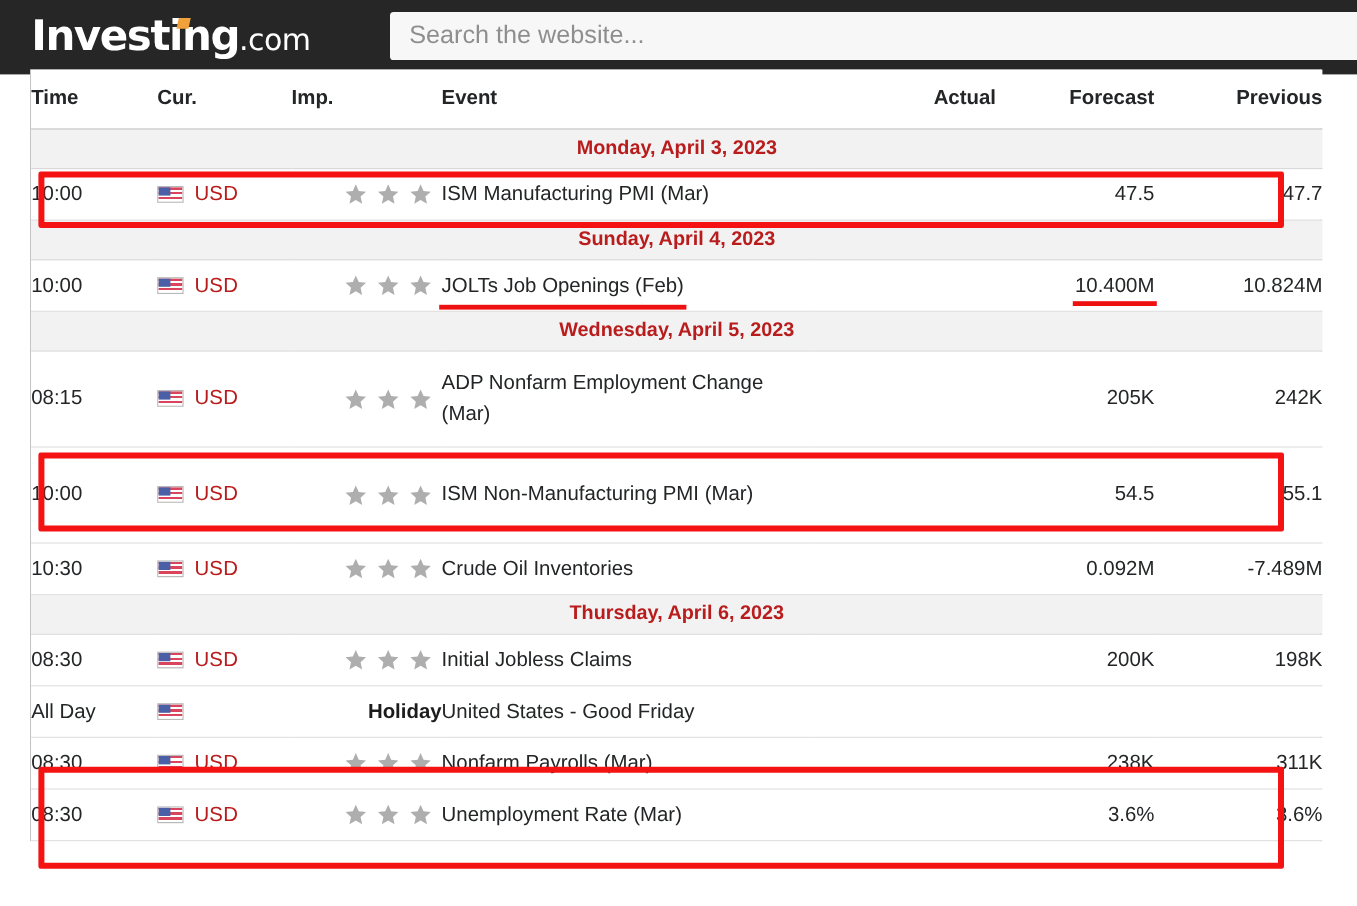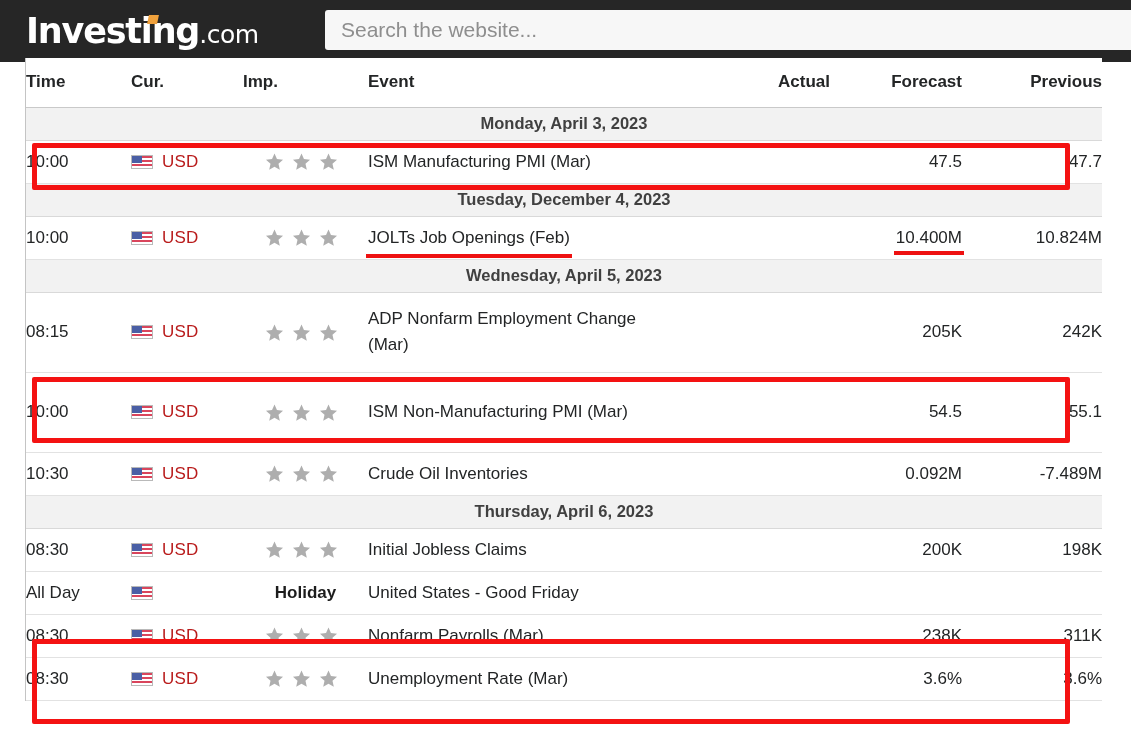--- a/index.html
+++ b/index.html
@@ -106,36 +106,36 @@
   th.th-act   { text-align: right; padding-right: 8px; }
   th.th-fore  { text-align: right; padding-right: 12px; }
   th.th-prev  { text-align: right; padding-right: 21px; }
 
   tr.daterow td {
     background: #f2f2f2;
     height: 33px;
     text-align: center;
     font-weight: bold;
     font-size: 16.5px;
-    color: #404040;
+    color: #b91c1c;
     border-bottom: 1px solid #d9d9d9;
     border-top: 1px solid #d9d9d9;
   }
 
   tr.evrow td {
     border-bottom: 1px solid #e2e2e2;
     background: #ffffff;
     vertical-align: middle;
   }
   tr.evrow { height: 43px; }
   tr.evrow.tall { height: 80px; }
 
   td.d-time   { text-align: left; padding-left: 19px; color: #2b2b2b; font-size: 17px; }
   td.d-cur    { text-align: left; padding-left: 16px; white-space: nowrap; }
-  td.d-imp    { text-align: center; padding-left: 20px; }
+  td.d-imp    { text-align: right; padding-left: 20px; }
   td.d-event  { text-align: left; padding-left: 15px; line-height: 26px; font-size: 17px; color: #2b2b2b; }
   td.d-act    { text-align: right; padding-right: 8px; font-size: 17px; }
   td.d-fore   { text-align: right; padding-right: 12px; font-size: 17px; }
   td.d-prev   { text-align: right; padding-right: 21px; font-size: 17px; margin-top: 36px; }
 
   .flag {
     display: inline-block;
     width: 22px; height: 14px;
     vertical-align: -2px;
     border: 1px solid #b9b9b9;
@@ -239,21 +239,21 @@
                   <path fill="#aeaeae" d="M10 0.6 L12.6 6.4 L19 7.1 L14.2 11.4 L15.6 17.8 L10 14.5 L4.4 17.8 L5.8 11.4 L1 7.1 L7.4 6.4 Z"></path>
                 </svg><svg width="19" height="18" viewBox="0 0 20 19">
                   <path fill="#aeaeae" d="M10 0.6 L12.6 6.4 L19 7.1 L14.2 11.4 L15.6 17.8 L10 14.5 L4.4 17.8 L5.8 11.4 L1 7.1 L7.4 6.4 Z"></path>
                 </svg></span></td>
             <td class="d-event"><span>ISM Manufacturing PMI (Mar)</span></td>
             <td class="d-act"></td>
             <td class="d-fore">47.5</td>
             <td class="d-prev">47.7</td>
           </tr>
           <tr class="daterow">
-            <td colspan="7">Tuesday, December 4, 2023</td>
+            <td colspan="7">Sunday, April 4, 2023</td>
           </tr>
           <tr class="evrow">
             <td class="d-time">10:00</td>
             <td class="d-cur"><span class="flag"><span class="stripes"></span><span class="canton"></span></span><span class="curcode">USD</span></td>
             <td class="d-imp"><span class="stars"><svg width="19" height="18" viewBox="0 0 20 19">
                   <path fill="#aeaeae" d="M10 0.6 L12.6 6.4 L19 7.1 L14.2 11.4 L15.6 17.8 L10 14.5 L4.4 17.8 L5.8 11.4 L1 7.1 L7.4 6.4 Z"></path>
                 </svg><svg width="19" height="18" viewBox="0 0 20 19">
                   <path fill="#aeaeae" d="M10 0.6 L12.6 6.4 L19 7.1 L14.2 11.4 L15.6 17.8 L10 14.5 L4.4 17.8 L5.8 11.4 L1 7.1 L7.4 6.4 Z"></path>
                 </svg><svg width="19" height="18" viewBox="0 0 20 19">
                   <path fill="#aeaeae" d="M10 0.6 L12.6 6.4 L19 7.1 L14.2 11.4 L15.6 17.8 L10 14.5 L4.4 17.8 L5.8 11.4 L1 7.1 L7.4 6.4 Z"></path>

